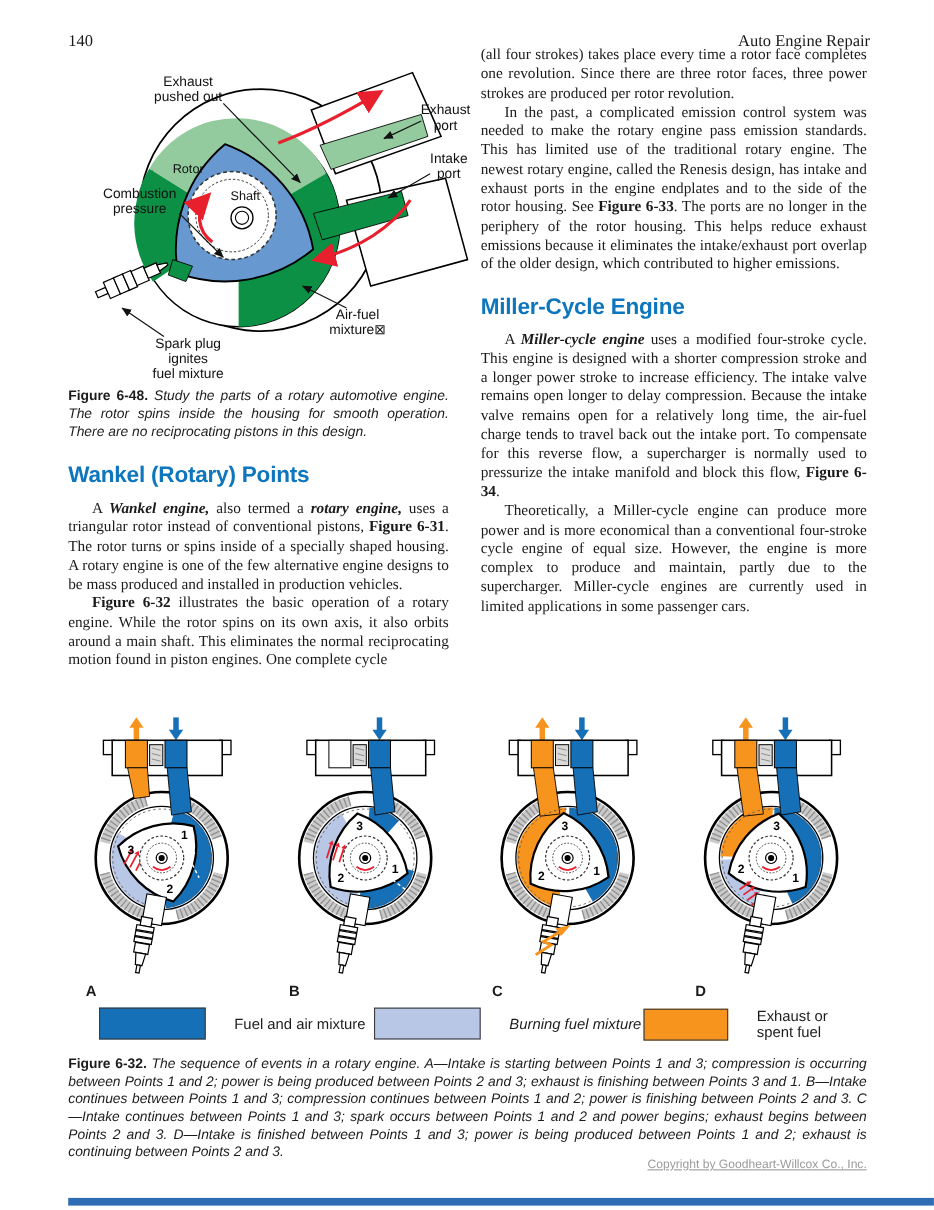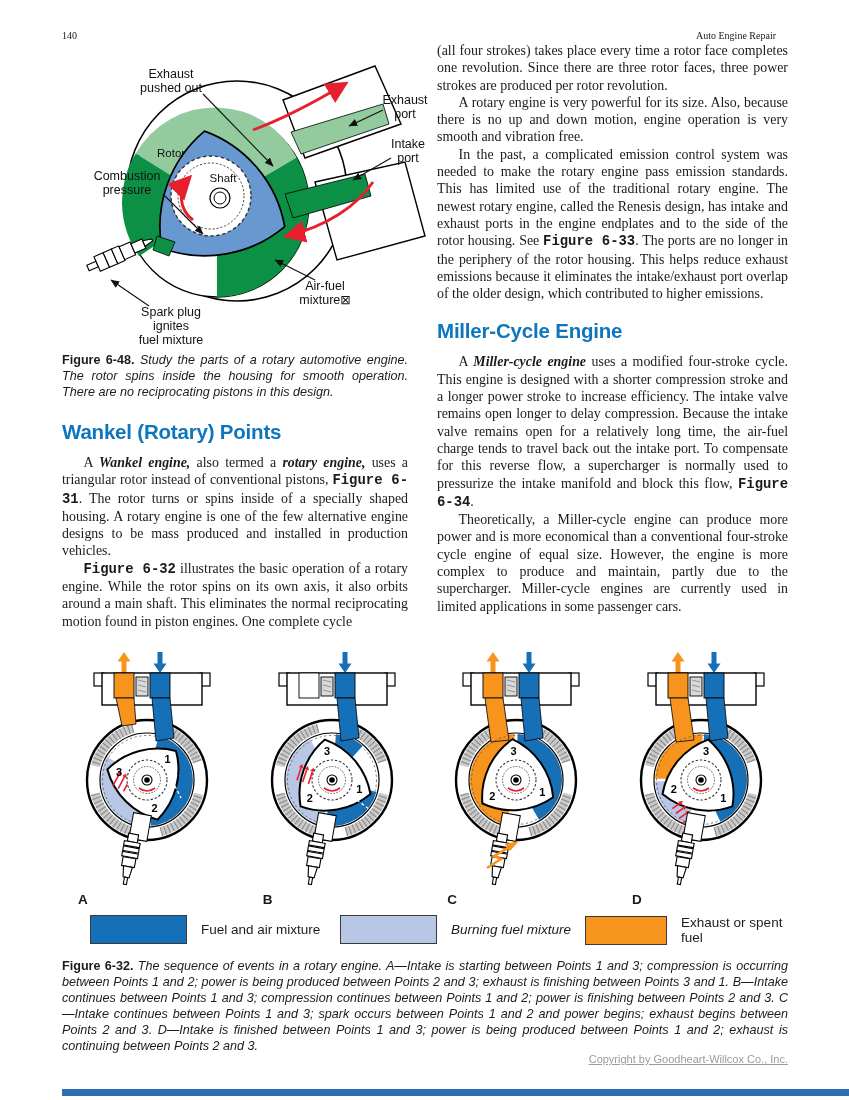--- a/index.html
+++ b/index.html
@@ -1,39 +1,39 @@
 <!DOCTYPE html>
 <html><head>
 <meta charset="utf-8">
 <style>
   html,body{margin:0;padding:0;background:#e9e9e9;}
   .page{position:relative;width:849px;height:1100px;background:#ffffff;margin:0 auto;
         font-family:"Liberation Serif",serif;color:#1a1a1a;overflow:hidden;}
-  .running-head{position:absolute;top:30px;left:62px;right:73px;display:flex;
-        justify-content:space-between;font-size:10px;}
+  .running-head{position:absolute;top:30px;left:62px;right:58px;display:flex;
+        justify-content:space-between;font-size:15px;}
   .fig31-svg{position:absolute;left:53px;top:54px;}
   .left-col{position:absolute;left:62px;top:352px;width:346px;}
   .right-col{position:absolute;left:437px;top:42px;width:351px;}
   .caption{font-family:"Liberation Sans",sans-serif;font-size:12.6px;line-height:16px;
         color:#1c1c1c;text-align:justify;}
   .caption .lead{font-weight:bold;font-style:normal;}
   .caption .ital{font-style:italic;margin-top:48px;}
   h2.sect{font-family:"Liberation Sans",sans-serif;font-weight:bold;color:#0d76bd;
         font-size:20.5px;margin:20px 0 10px 0;letter-spacing:-0.2px;}
   .right-col h2.sect{margin-top:17px;}
   p.body{margin:0;text-align:justify;text-indent:1.55em;font-size:13.9px;line-height:17.3px;}
   p.body.noindent{text-indent:0;}
-  .b{font-weight:bold;font-family:Liberation Mono, monospace;} .bi{font-weight:bold;font-style:italic;}
+  .b{font-weight:bold;} .bi{font-weight:bold;font-style:italic;}
   .fig32{position:absolute;left:62px;top:652px;width:726px;}
   .panels{display:flex;justify-content:space-between;}
   .panel{width:172px;}
   .panel-letter{font-family:"Liberation Sans",sans-serif;font-weight:bold;font-size:13.5px;
         margin:2px 0 0 16px;}
   .legend{position:relative;height:30px;margin-top:8px;}
-  .legend-item{position:absolute;top:0;display:flex;align-items:center;}
+  .legend-item{position:absolute;top:0;display:flex;align-items:center;gap:12px;}
   .legend-swatch{width:95px;height:27px;border:1px solid #3a3a3a;margin-right:14px;}
   .legend-label{font-family:"Liberation Sans",sans-serif;font-size:13.5px;color:#1c1c1c;}
   .fig32 .caption{margin-top:13px;}
   .copyright{position:absolute;top:1053px;right:61px;font-family:"Liberation Sans",sans-serif;
         font-size:11px;color:#9b9b9b;text-decoration:underline;}
   .footer-bar{position:absolute;left:62px;top:1089px;width:787px;height:7px;background:#2e6db4;}
   svg text{font-family:"Liberation Sans",sans-serif;}
   .dlabel{font-size:12.5px;fill:#111;}
   .dlabel-sm{font-size:11.5px;fill:#111;}
 </style>
@@ -121,21 +121,20 @@
     <div class="caption">
       <span class="lead">Figure 6-48.</span><span class="ital"> Study the parts of a rotary automotive engine. The rotor spins inside the housing for smooth operation. There are no reciprocating pistons in this design.</span>
     </div>
     <h2 class="sect">Wankel (Rotary) Points</h2>
     <p class="body"><span>A </span><span class="bi">Wankel engine,</span><span> also termed a </span><span class="bi">rotary engine,</span><span> uses a triangular rotor instead of conventional pistons, </span><span class="b">Figure 6-31</span><span>. The rotor turns or spins inside of a specially shaped housing. A rotary engine is one of the few alternative engine designs to be mass produced and installed in production vehicles.</span></p>
     <p class="body"><span class="b">Figure 6-32</span><span> illustrates the basic operation of a rotary engine. While the rotor spins on its own axis, it also orbits around a main shaft. This eliminates the normal reciprocating motion found in piston engines. One complete cycle</span></p>
   </div>
 
   <div class="right-col">
     <p class="body noindent"><span>(all four strokes) takes place every time a rotor face completes one revolution. Since there are three rotor faces, three power strokes are produced per rotor revolution.</span></p>
-    <p class="body"><span>A rotary engine is very powerful for its size. Also, because there is no up and down motion, engine operation is very smooth and vibration free.</span></p>
     <p class="body"><span>In the past, a complicated emission control system was needed to make the rotary engine pass emission standards. This has limited use of the traditional rotary engine. The newest rotary engine, called the Renesis design, has intake and exhaust ports in the engine endplates and to the side of the rotor housing. See </span><span class="b">Figure 6-33</span><span>. The ports are no longer in the periphery of the rotor housing. This helps reduce exhaust emissions because it eliminates the intake/exhaust port overlap of the older design, which contributed to higher emissions.</span></p>
     <h2 class="sect">Miller-Cycle Engine</h2>
     <p class="body"><span>A </span><span class="bi">Miller-cycle engine</span><span> uses a modified four-stroke cycle. This engine is designed with a shorter compression stroke and a longer power stroke to increase efficiency. The intake valve remains open longer to delay compression. Because the intake valve remains open for a relatively long time, the air-fuel charge tends to travel back out the intake port. To compensate for this reverse flow, a supercharger is normally used to pressurize the intake manifold and block this flow, </span><span class="b">Figure 6-34</span><span>.</span></p>
     <p class="body"><span>Theoretically, a Miller-cycle engine can produce more power and is more economical than a conventional four-stroke cycle engine of equal size. However, the engine is more complex to produce and maintain, partly due to the supercharger. Miller-cycle engines are currently used in limited applications in some passenger cars.</span></p>
   </div>
 
   <div class="fig32">
     <div class="panels" id="panels">
         <div class="panel"><svg width="172" height="234" viewBox="0 0 172 234" xmlns="http://www.w3.org/2000/svg">
             <g>

